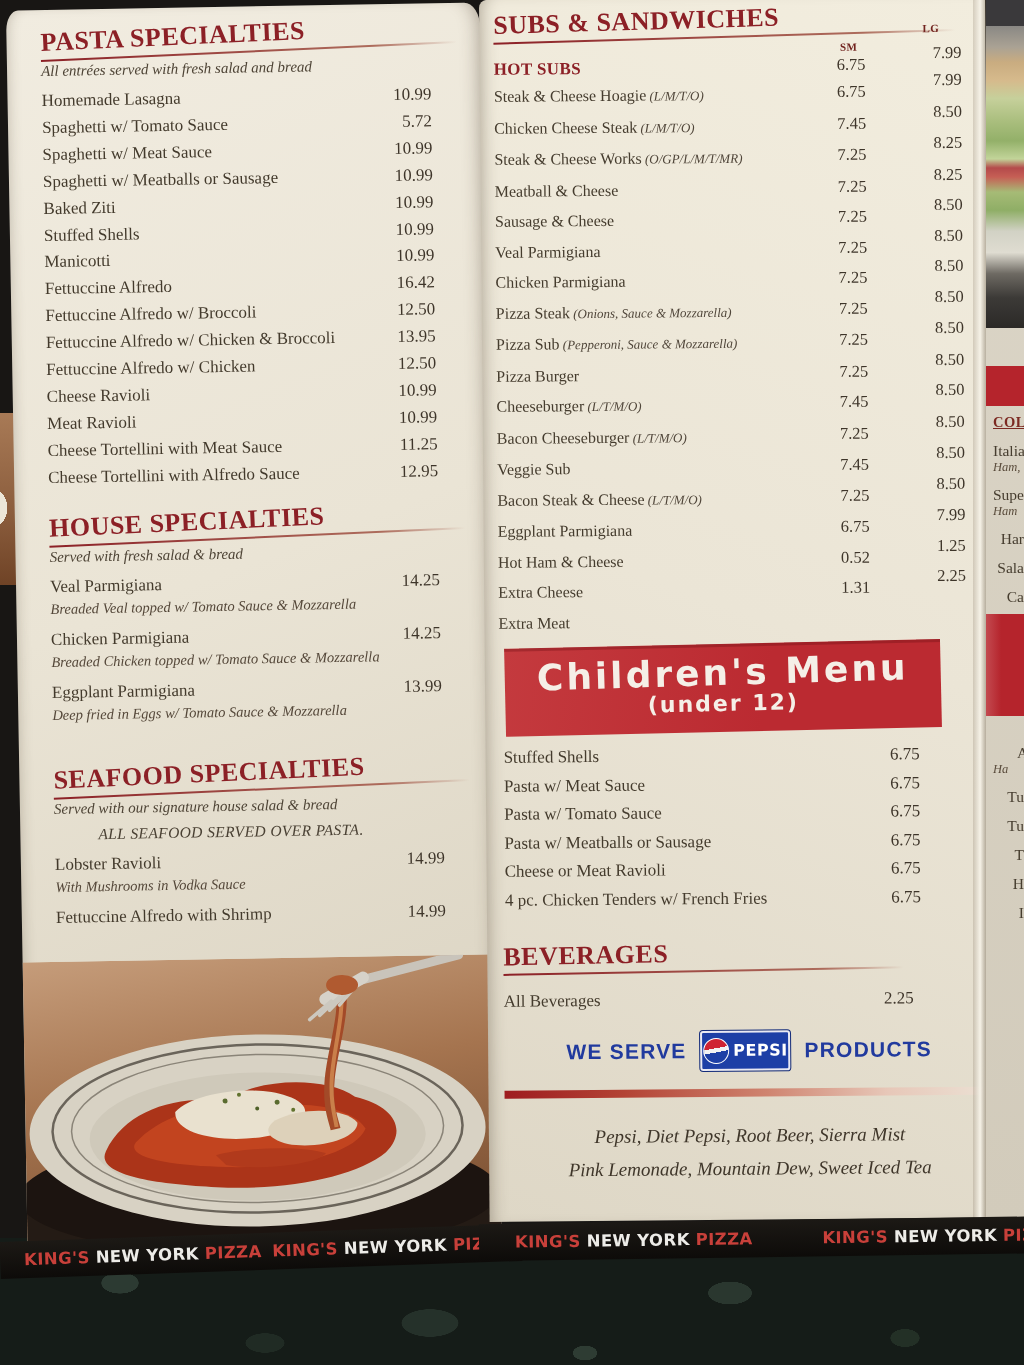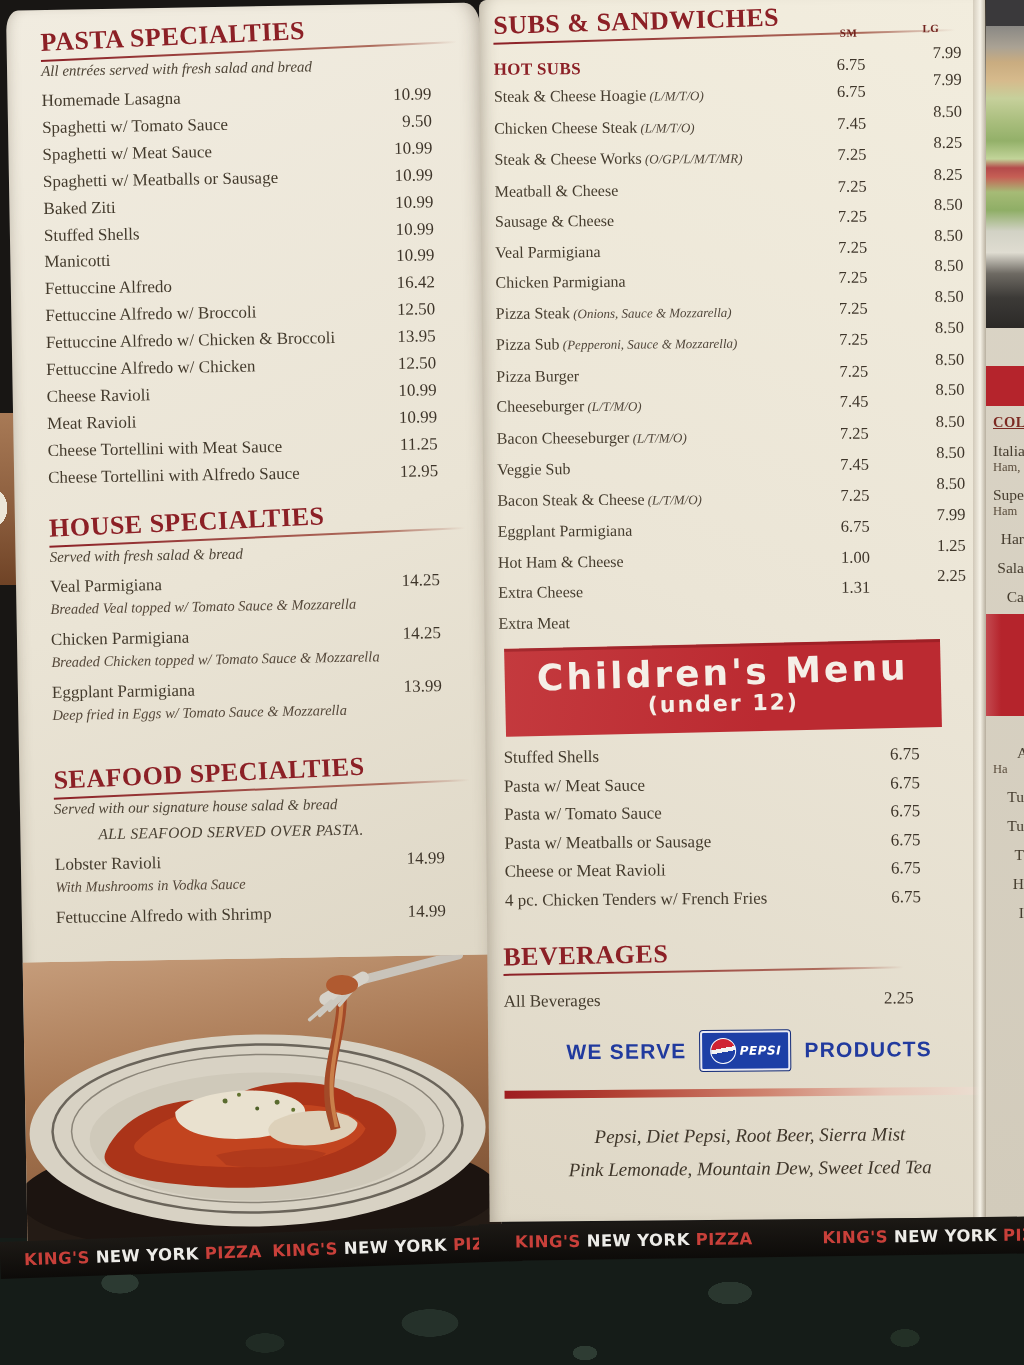--- a/index.html
+++ b/index.html
@@ -53,21 +53,21 @@
   .sec-seafood{top:750px;}
   .seanote{font-style:italic;font-size:15.5px;color:#4a4134;margin:8px 0 2px 44px;letter-spacing:.4px;}
 
   
   .photo{position:absolute;left:0;top:952px;width:474px;height:300px;}
   .photo svg{display:block;width:100%;height:100%;}
 
   
   .sec-subs{position:absolute;left:14px;right:0;top:6px;}
   .colhead{position:absolute;font-size:11px;font-weight:bold;color:#72241f;letter-spacing:.5px;}
-  .col-sm{right:128px;top:24px;}
+  .col-sm{right:128px;top:38px;}
   .col-lg{right:46px;top:20px;}
   .hotsubs{display:flex;align-items:baseline;margin-top:20px;}
   .hotsubs .nm{flex:1;font-weight:bold;color:#8c2026;font-size:17px;letter-spacing:.4px;}
   .slist{margin-top:2px;}
   .srow{display:flex;align-items:baseline;line-height:30.5px;font-size:16px;color:#453c2e;}
   .srow .nm{flex:1;}
   .note{font-style:italic;font-size:13px;color:#50463a;}
   .psm{width:60px;text-align:right;transform:translateY(-2px);font-size:16.5px;color:#3e352a;}
   .plg{width:96px;text-align:right;padding-right:24px;transform:translateY(-13px);font-size:16.5px;color:#3e352a;}
 
@@ -86,22 +86,22 @@
   
   .sec-bev{position:absolute;left:16px;right:0;top:940px;}
   .sec-bev .crow{margin-top:14px;}
   .sec-bev .crow .pr{margin-right:80px;}
   .serve{display:flex;align-items:center;justify-content:center;gap:14px;margin-top:16px;
     font-family:"Liberation Sans",sans-serif;font-weight:bold;color:#213a9e;font-size:21px;letter-spacing:1.2px;}
   .pepsibox{width:86px;height:36px;background:#1d3fa6;border:2px solid #e9e9f3;outline:1px solid #132b7a;
     border-radius:3px;display:flex;align-items:center;justify-content:center;gap:4px;}
   .globe{width:24px;height:24px;border-radius:50%;border:1px solid #fff;
     background:linear-gradient(170deg,#cf2333 0 40%,#f2f2f2 40% 55%,#1d3fa6 55% 100%);}
-  .pepsitext{color:#fff;font-style:italic;font-weight:bold;font-family:"DejaVu Sans",sans-serif;
-    font-size:12px;letter-spacing:.5px;}
+  .pepsitext{color:#fff;font-weight:bold;font-family:"DejaVu Sans",sans-serif;
+    font-size:16px;letter-spacing:.5px;}
   .redbar{height:8px;margin:18px 12px 0 0;
     background:linear-gradient(90deg,#9e1c1f,#b34335 25%,#cf8470 55%,#e7c7b8 80%,#ebdfd2);}
   .flavwrap{margin-top:22px;}
   .flav{font-style:italic;font-size:19px;color:#3f362a;text-align:center;line-height:33px;}
 
   
   .strip{position:absolute;height:37px;z-index:5;display:flex;align-items:center;justify-content:space-between;
     background:linear-gradient(180deg,#1c1915,#0d0b09);}
   .strip-left{left:0;top:1233px;width:486px;transform:rotate(-2deg);padding:0 12px 0 24px;}
   .strip-right{left:479px;top:1220px;width:545px;transform:rotate(-0.8deg);padding:0 10px 0 36px;}
@@ -115,21 +115,21 @@
   .edge-photo{position:absolute;top:26px;left:0;right:0;height:302px;
     background:linear-gradient(180deg,#8a8884 0%,#aaa294 7%,#c9ac80 12%,#d6ba8c 18%,#c6d09b 24%,
       #a8bd7c 32%,#93b069 38%,#c2d499 44%,#b44a4b 47%,#c65f55 50%,#a6bb76 55%,#8fae66 61%,
       #d2d2c5 68%,#dfdcd1 75%,#6e6a63 82%,#3c3a37 90%,#2b2927 100%);}
   .edge-red1{position:absolute;top:366px;left:0;right:0;height:40px;background:#b5242c;}
   .edge-red2{position:absolute;top:614px;left:0;right:0;height:102px;
     background:linear-gradient(90deg,#c34a50,#b5242c 40%);}
   .edge-frags{position:absolute;top:414px;left:7px;right:0;color:#463d2f;}
   .frag-hdr{font-weight:bold;color:#7c2a22;font-size:14.5px;letter-spacing:.5px;text-decoration:underline;}
   .frag-item{font-size:15.5px;margin-top:11px;text-align:right;}
-  .frag-desc{font-size:12.5px;margin-top:0;color:#5a4c3c;}
+  .frag-desc{font-size:12.5px;font-style:italic;margin-top:0;color:#5a4c3c;}
   .frag:nth-child(9){margin-top:138px;margin-left:24px;}
 </style>
 </head>
 <body>
 
 <div id="canvas">
 
   <div class="granite"></div>
   <div class="left-frag"></div>
 
@@ -139,21 +139,21 @@
       <div class="title">PASTA SPECIALTIES</div>
       <div class="rule"></div>
       <div class="subtitle">All entrées served with fresh salad and bread</div>
       <div class="mlist">
           <div class="mrow">
             <span class="nm">Homemade Lasagna</span>
             <span class="pr">10.99</span>
           </div>
           <div class="mrow">
             <span class="nm">Spaghetti w/ Tomato Sauce</span>
-            <span class="pr">9.50</span>
+            <span class="pr">5.72</span>
           </div>
           <div class="mrow">
             <span class="nm">Spaghetti w/ Meat Sauce</span>
             <span class="pr">10.99</span>
           </div>
           <div class="mrow">
             <span class="nm">Spaghetti w/ Meatballs or Sausage</span>
             <span class="pr">10.99</span>
           </div>
           <div class="mrow">
@@ -377,21 +377,21 @@
             <span class="psm">7.25</span>
             <span class="plg">8.50</span>
           </div>
           <div class="srow">
             <span class="nm">Eggplant Parmigiana</span>
             <span class="psm">6.75</span>
             <span class="plg">7.99</span>
           </div>
           <div class="srow">
             <span class="nm">Hot Ham &amp; Cheese</span>
-            <span class="psm">1.00</span>
+            <span class="psm">0.52</span>
             <span class="plg">1.25</span>
           </div>
           <div class="srow">
             <span class="nm">Extra Cheese</span>
             <span class="psm">1.31</span>
             <span class="plg">2.25</span>
           </div>
           <div class="srow">
             <span class="nm">Extra Meat</span>
             <span class="psm"></span>

